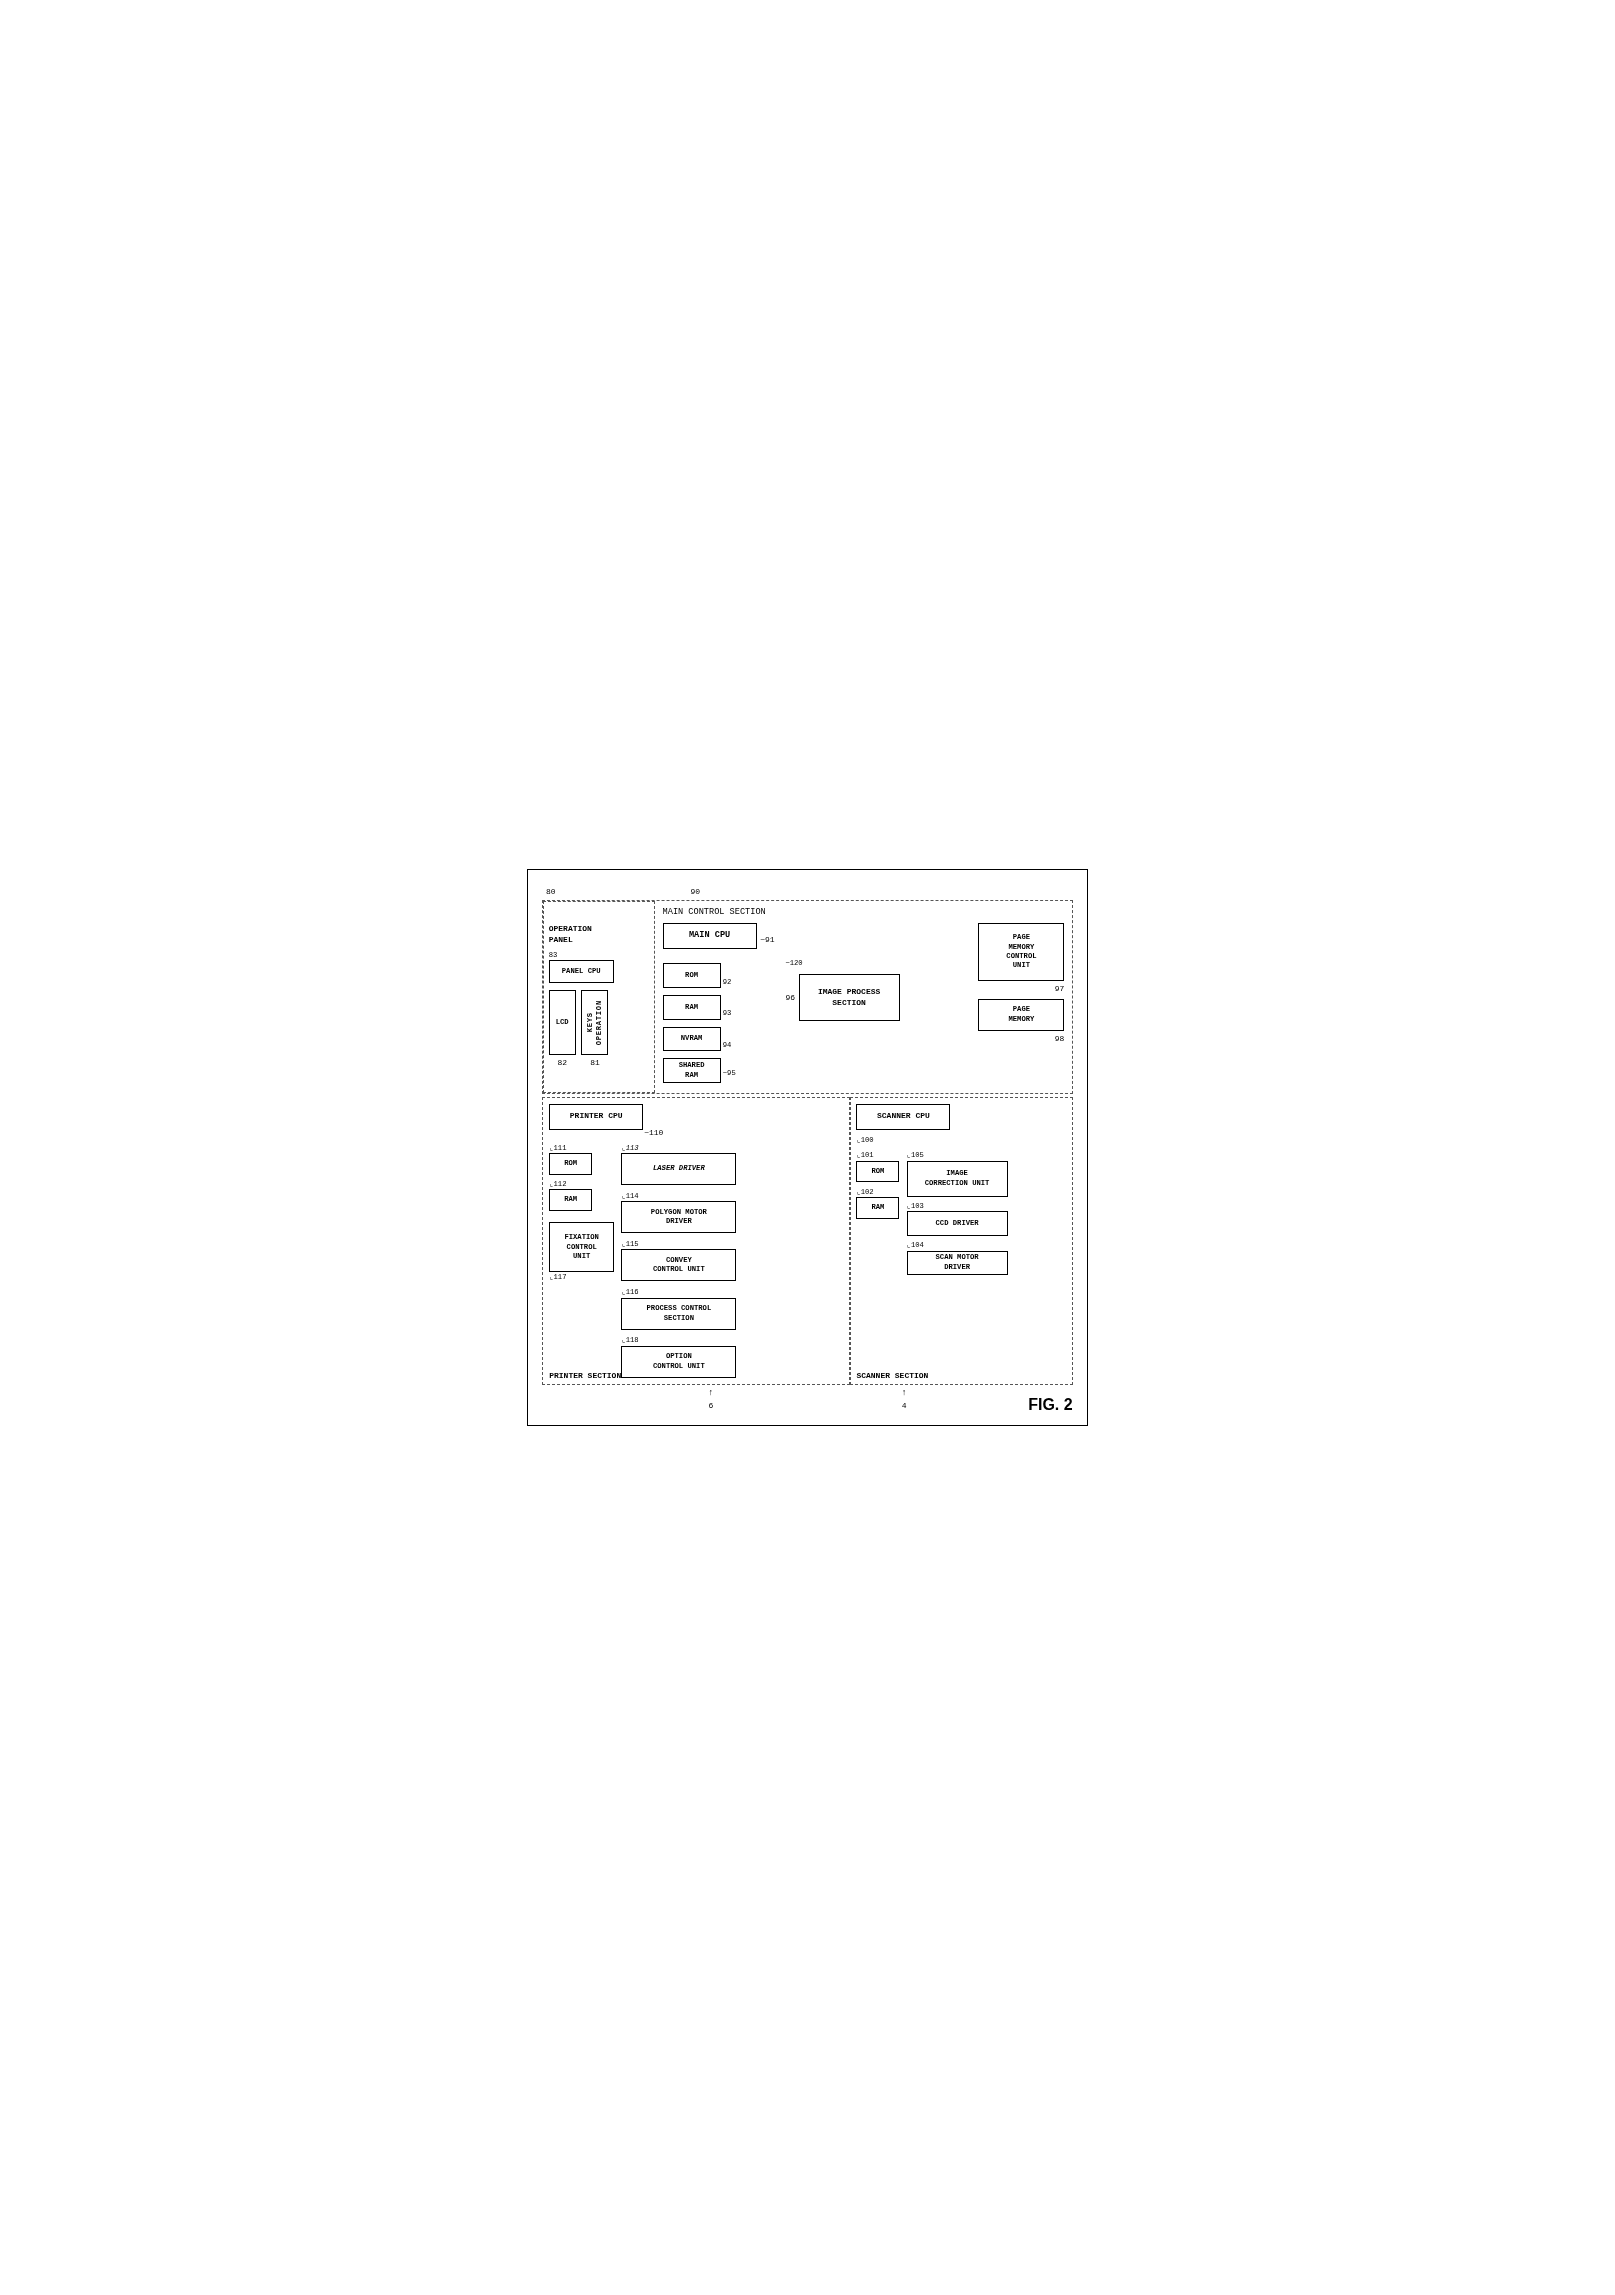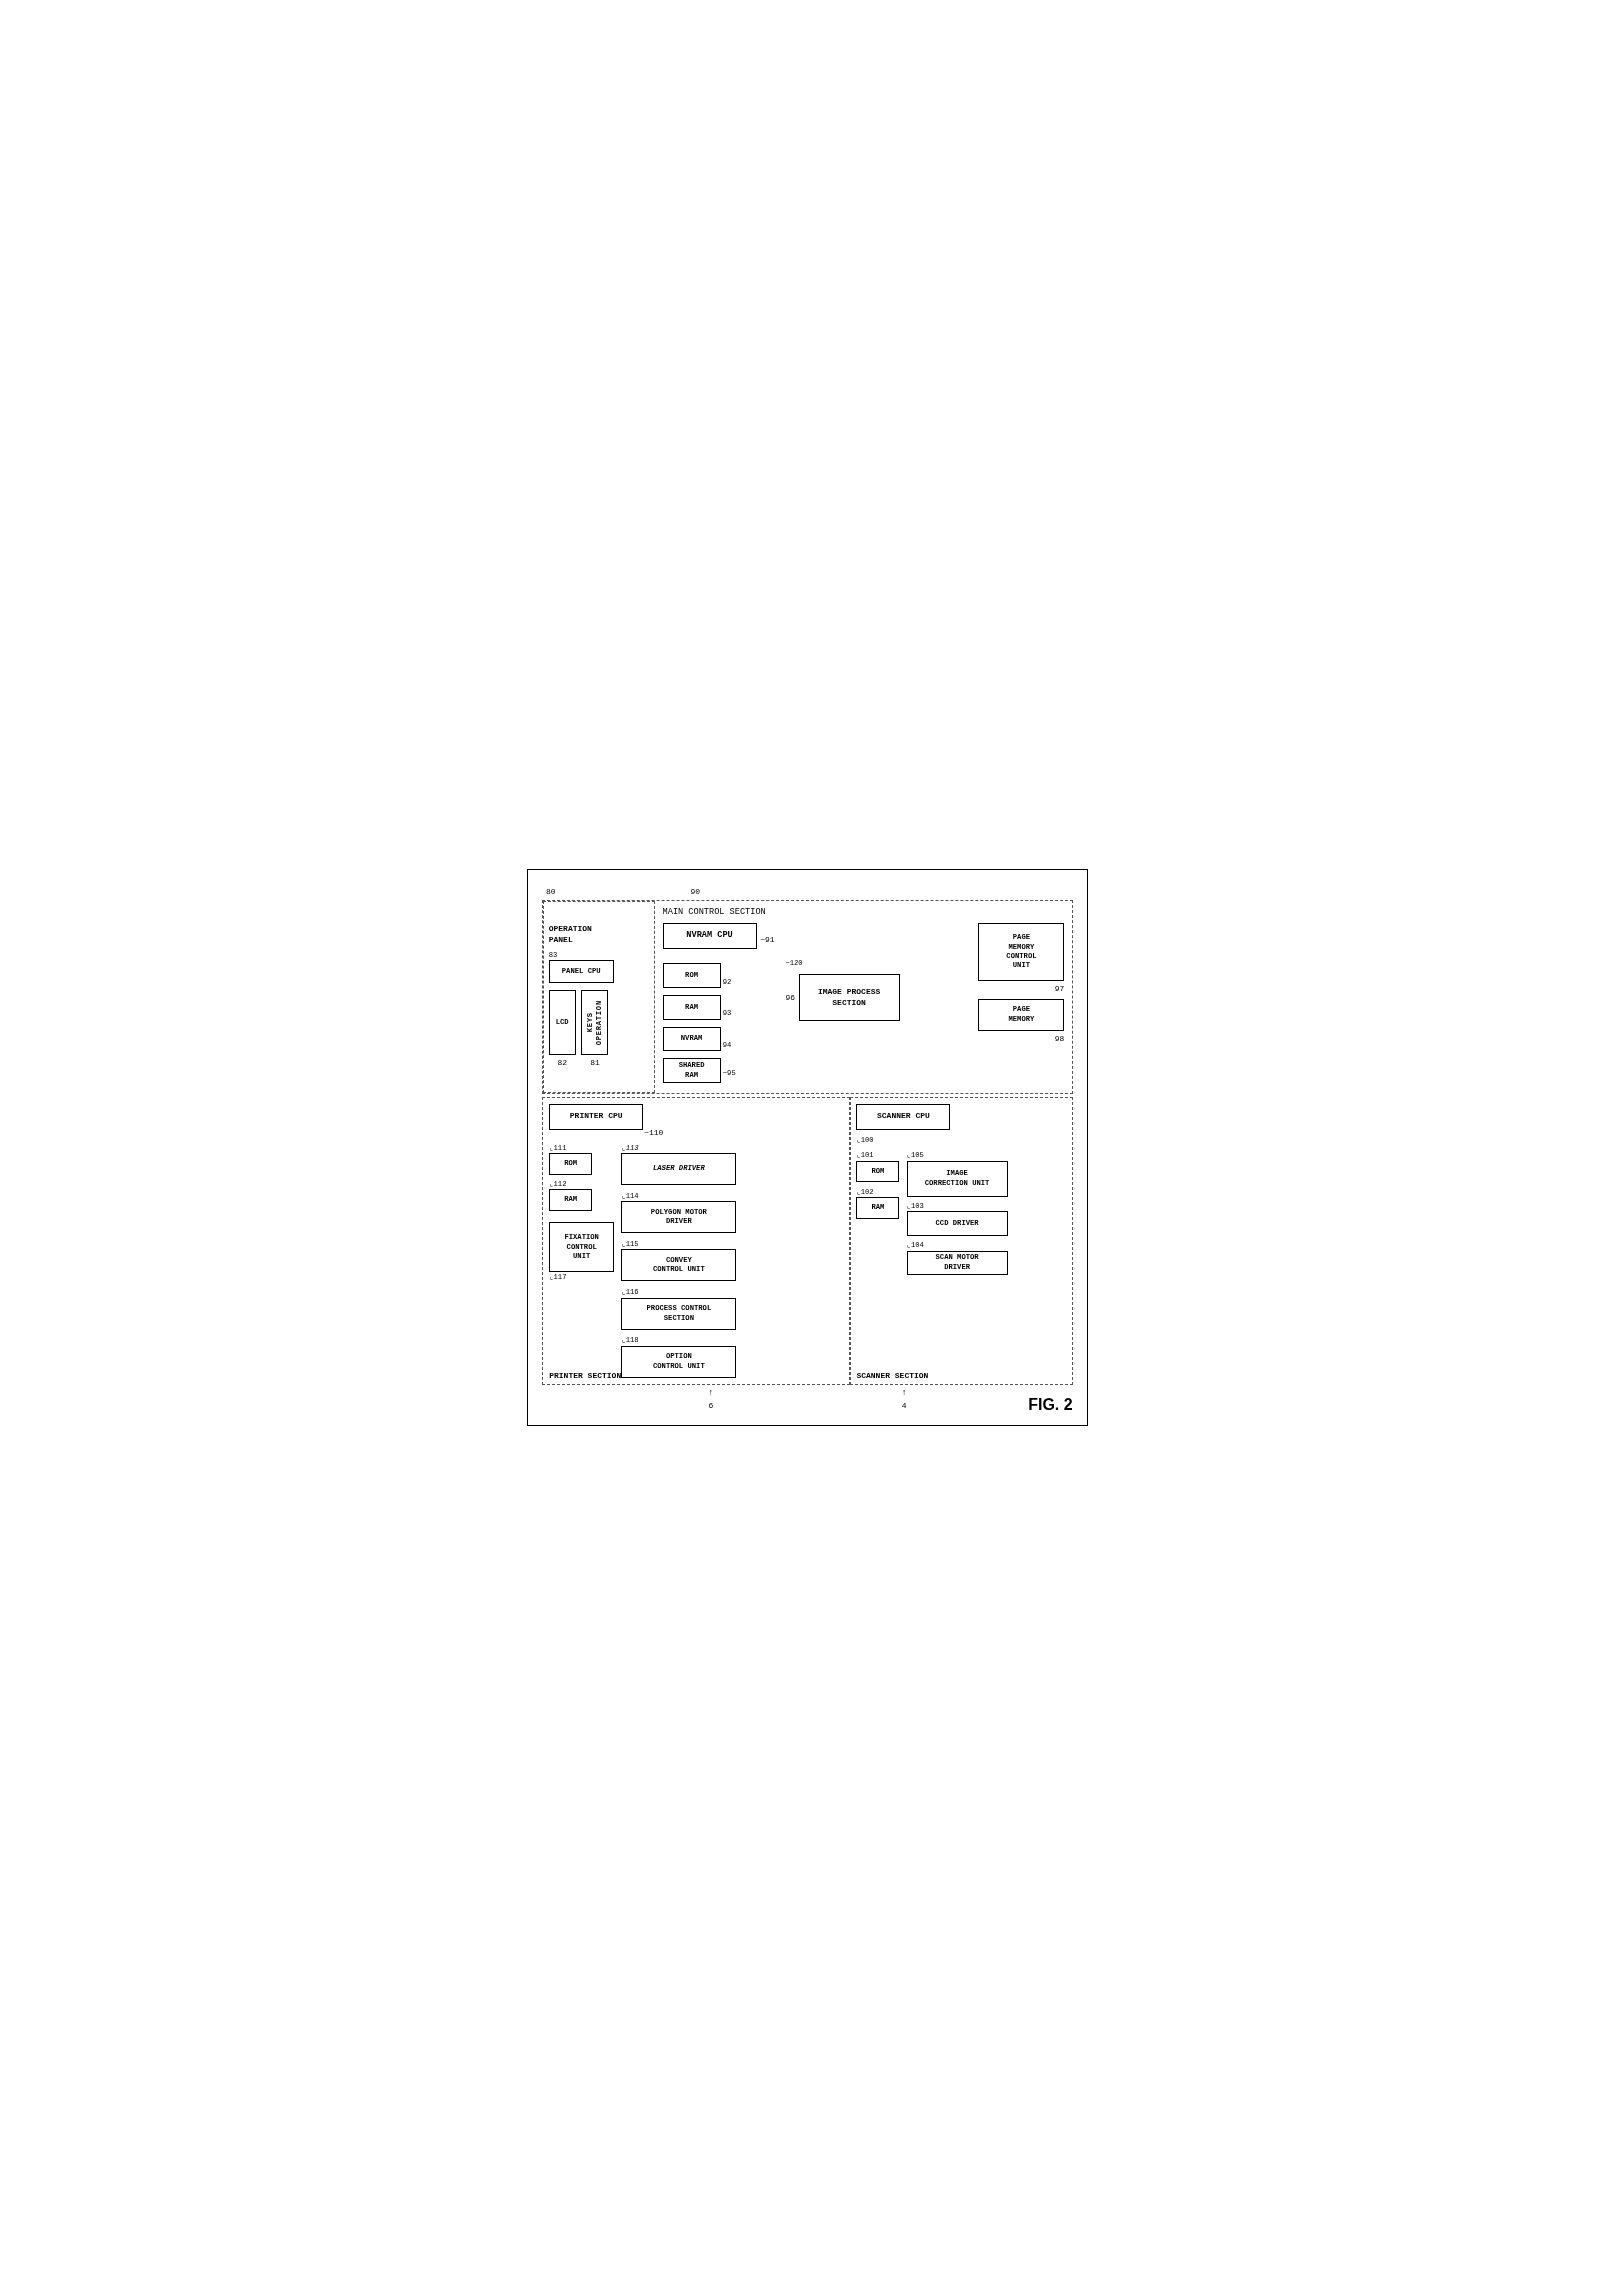--- a/index.html
+++ b/index.html
@@ -284,21 +284,21 @@
     </div>
 
     <div class="main-control">
       <div class="main-control-title">MAIN CONTROL SECTION</div>
 
       <div style="display:flex; gap: 10.8px; position:relative;">
 
         <div style="display:flex; flex-direction:column; gap: 2.9px;">
 
           <div style="display:flex; align-items:center; gap:3.6px; margin-bottom:4.3px;">
-            <div class="box main-cpu-box">NVRAM CPU</div>
+            <div class="box main-cpu-box">MAIN CPU</div>
             <span class="num">~<span>91</span></span>
           </div>
 
           <div style="position:relative; display:flex; align-items:center; gap:2.2px;">
             <div class="box rom-box">ROM</div>
             <div style="font-size:7.2px;">
               <br><span>92</span>
             </div>
           </div>
 

